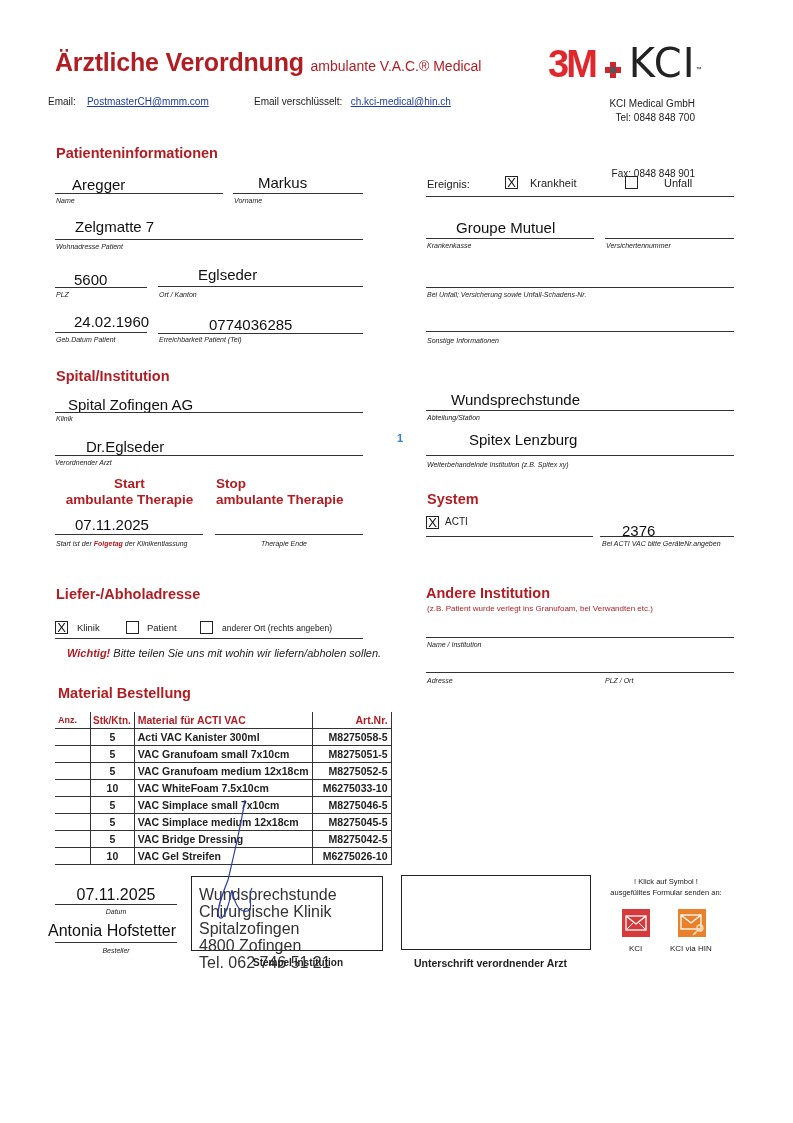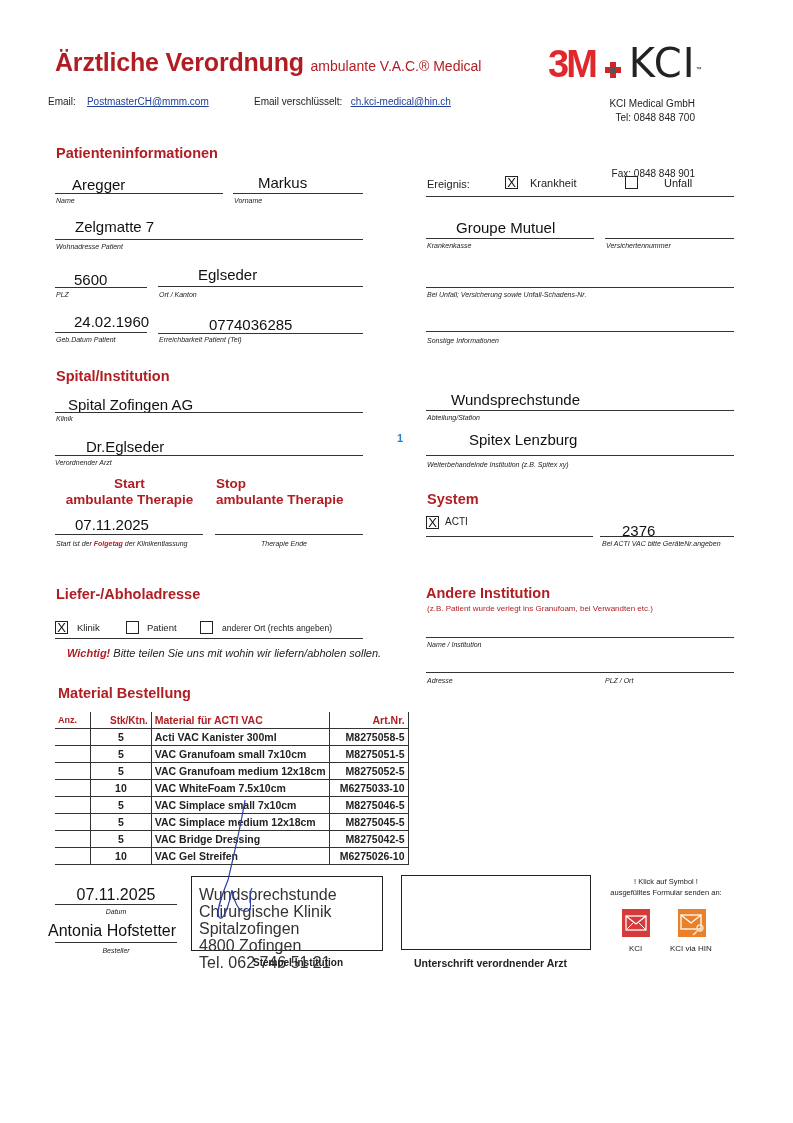--- a/index.html
+++ b/index.html
@@ -177,21 +177,21 @@
 <div class="line" style="left:426px; top:672px; width:308px;"></div>
 <div class="cap" style="left:427px; top:677px;">Adresse</div>
 <div class="cap" style="left:605px; top:677px;">PLZ / Ort</div>
 
 <div class="abs section" style="left:58px; top:685px;">Material Bestellung</div>
 
 <table class="mat">
   <thead>
     <tr>
       <th class="c1" style="font-size:9px;">Anz.</th>
-      <th class="c2" style="text-align:left; padding-left:19px; font-size:10px;">Stk/Ktn.</th>
+      <th class="c2" style="text-align:left; padding-left:2px; font-size:10px;">Stk/Ktn.</th>
       <th class="c3">Material für ACTI VAC</th>
       <th class="c4">Art.Nr.</th>
     </tr>
   </thead>
   <tbody id="mat-body">
       <tr>
         <td class="c1"></td>
         <td class="c2">5</td>
         <td class="c3">Acti VAC Kanister 300ml</td>
         <td class="c4">M8275058-5</td>

